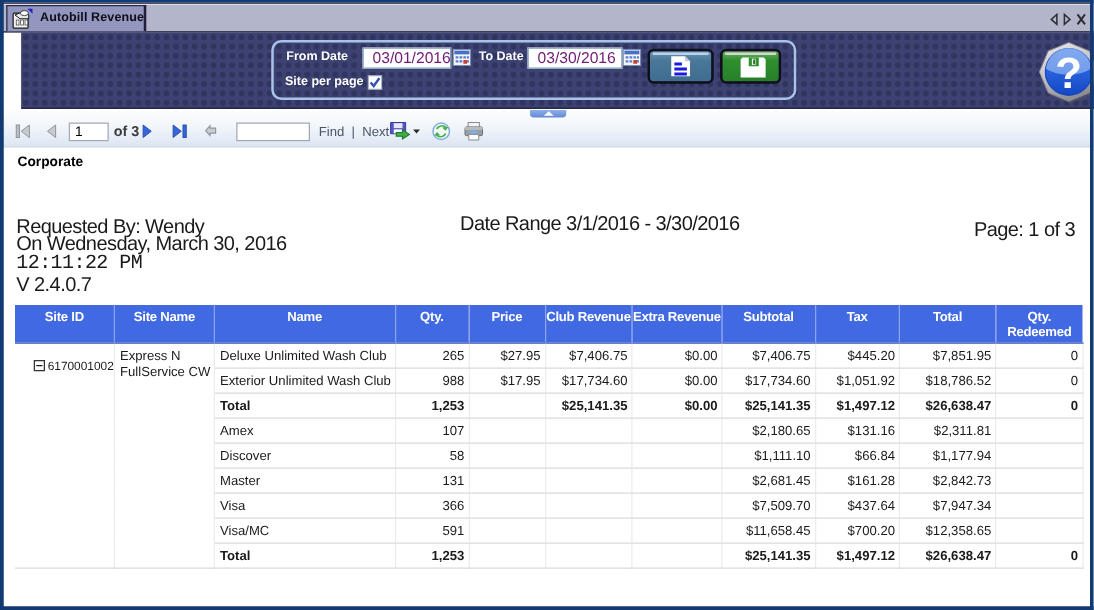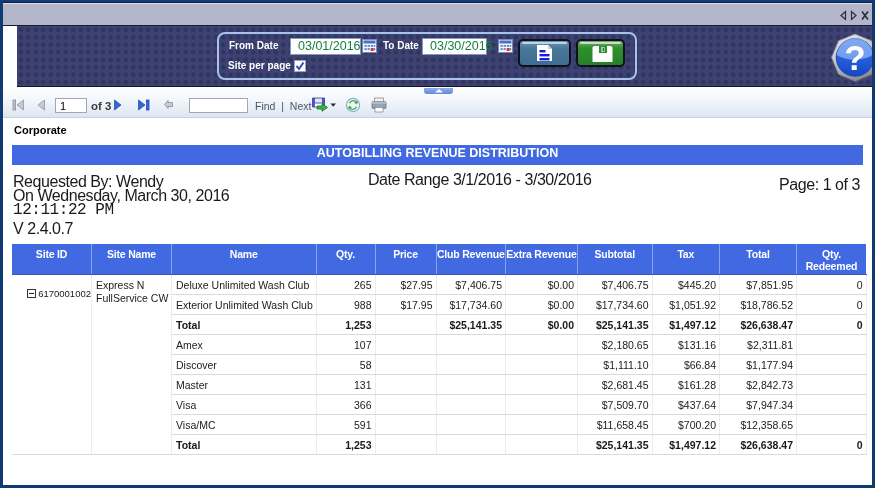--- a/index.html
+++ b/index.html
@@ -17,21 +17,21 @@
 .tab .icon { position:absolute; left:3px; top:1px; }
 .tabarrows { position:absolute; left:840px; top:7px; }
 
 .panel { position:absolute; left:0; top:26px; width:875px; height:61px;
   background-color:#3d4273;
   border-bottom:1px solid #13132b;margin-left:17px; }
 .panel > svg.bgdots { position:absolute; left:0; top:0; }
 .groupbox { position:absolute; left:200px; top:6px; width:420px; height:48px;
   border:2px solid #a9c3e8; border-radius:8px; }
 .plabel { position:absolute; color:#fff; font-weight:bold; font-size:10px; }
-.dbox { position:absolute; background:#fff; border:1px solid #7f9db9; font-size:12.5px; color:#15803d; line-height:15px; padding-left:7px; }
+.dbox { position:absolute; background:#fff; border:1px solid #7f9db9; font-size:12.5px; color:#701a75; line-height:15px; padding-left:7px; }
 .calbtn { position:absolute; width:15px; height:14px; }
 .cbx { position:absolute; width:12px; height:12px; }
 .btn { position:absolute; width:53px; height:28px; border-radius:5px; border:2px solid #10101c; }
 .btn.blue { background:linear-gradient(#6e94b4, #4a7899 30%, #3f6d90); }
 .btn.green { background:linear-gradient(#6fae62, #2e8f2e 30%, #277f29); }
 .btn .topline { position:absolute; left:2px; right:2px; top:1px; height:2px; border-radius:2px; }
 .btn.blue .topline { background:#b8d4e8; }
 .btn.green .topline { background:#cfd8cf; }
 
 .toolbar { position:absolute; left:0; top:88px; width:875px; height:30px;
@@ -68,20 +68,34 @@
 </style>
 </head>
 <body>
 <div class="win">
   <div class="bord" style="left:0; top:0; width:875px; height:2px; background:#0d3d7e;"></div>
   <div class="bord" style="left:0; top:2px; width:875px; height:1px; background:#1a1a2e;"></div>
   <div class="bord" style="left:0; top:0; width:3px; height:488px;"></div>
   <div class="bord" style="left:872px; top:0; width:3px; height:488px;"></div>
   <div class="bord" style="left:0; top:485px; width:875px; height:3px;"></div>
   <div class="tabstrip">
+    <div class="tab">
+      <span class="icon">
+          <svg width="19" height="18" viewBox="0 0 19 18">
+        <polygon points="13,1 17,1 17,5" fill="#1f1fcc"></polygon>
+        <rect x="1.5" y="4.5" width="12" height="12" rx="1" fill="#f2f2f2" stroke="#1a1a1a"></rect>
+        <polygon points="3,6 10,3 14,6 14,9 7,9" fill="#e8e8e8" stroke="#1a1a1a" stroke-width="0.8"></polygon>
+        <ellipse cx="10.5" cy="4.5" rx="3.2" ry="2" fill="#fff" stroke="#333" stroke-width="0.7"></ellipse>
+        <rect x="4" y="10" width="2.2" height="4" fill="#fff" stroke="#444" stroke-width="0.6"></rect>
+        <rect x="7.5" y="10" width="2.2" height="4" fill="#fff" stroke="#444" stroke-width="0.6"></rect>
+        <rect x="11" y="10" width="2.2" height="4" fill="#fff" stroke="#444" stroke-width="0.6"></rect>
+      </svg>
+        </span>
+      <span class="txt">Autobill Revenue</span>
+    </div>
     <div class="tabarrows">
         <svg width="30" height="12" viewBox="0 0 30 12">
       <polygon points="5.5,1.5 5.5,9.5 1,5.5" fill="none" stroke="#2c2c34" stroke-width="1.2"></polygon>
       <polygon points="11.5,1.5 11.5,9.5 16,5.5" fill="none" stroke="#2c2c34" stroke-width="1.2"></polygon>
       <path d="M22 1.5 L28 9.5 M28 1.5 L22 9.5" stroke="#2c2c34" stroke-width="1.6"></path>
     </svg>
       </div>
   </div>
   <div class="panel">
     <svg class="bgdots" width="875" height="60" viewBox="0 0 875 60">
@@ -106,21 +120,21 @@
             <rect x="8.7" y="6" width="2.2" height="1.8"></rect>
             <rect x="11.6" y="6" width="1.6" height="1.8"></rect>
       <rect x="2.5" y="9.2" width="2.2" height="1.8"></rect>
             <rect x="5.6" y="9.2" width="2.2" height="1.8"></rect>
             <rect x="11.6" y="9.2" width="1.6" height="1.8"></rect>
           </g>
       <rect x="8.7" y="9" width="3" height="3" fill="#d04028"></rect>
     </svg>
       </span>
     <span class="plabel" style="left:366px; top:14px;">To Date</span>
-    <div class="dbox" style="left:405px; top:12px; width:65px; height:17px;">03/30/2016</div>
+    <div class="dbox" style="left:405px; top:12px; width:76px; height:17px;">03/30/2016</div>
     <span class="calbtn" style="left:481px; top:13px;">
         <svg width="15" height="14" viewBox="0 0 15 14">
       <rect x="0.5" y="0.5" width="14" height="13" fill="#f2f5fa" stroke="#7a8db0"></rect>
       <rect x="1.5" y="1.5" width="12" height="3" fill="#4a6fc4"></rect>
       <g fill="#5a7fd0">
             <rect x="2.5" y="6" width="2.2" height="1.8"></rect>
             <rect x="5.6" y="6" width="2.2" height="1.8"></rect>
             <rect x="8.7" y="6" width="2.2" height="1.8"></rect>
             <rect x="11.6" y="6" width="1.6" height="1.8"></rect>
       <rect x="2.5" y="9.2" width="2.2" height="1.8"></rect>
@@ -237,21 +251,20 @@
       <rect x="3.5" y="8" width="9" height="4" fill="#f4f4f4" stroke="#8a8a8a" stroke-width="0.8"></rect>
       <rect x="1" y="11.5" width="14" height="7" rx="1.2" fill="#9a9fa6" stroke="#6a6f76" stroke-width="0.8"></rect>
       <rect x="1" y="11.5" width="14" height="2.4" fill="#b8bcc2"></rect>
       <rect x="5.5" y="14.5" width="5" height="3.4" fill="#7ab2e8"></rect>
       <path d="M4 17.5 h8 v4.5 h-8 z" fill="#fff" stroke="#8a8a8a" stroke-width="0.8"></path>
     </svg>
       </div>
   </div>
   <div class="content">
     <div class="corp" style="top:5px;">Corporate</div>
-    <div class="banner">AUTOBILLING REVENUE DISTRIBUTION</div>
     <div class="info" style="left:13px; top:54px;">Requested By: Wendy</div>
     <div class="info" style="left:13px; top:68px;">On Wednesday, March 30, 2016</div>
     <div class="info" style="left:13px; top:82px;font-family:Liberation Mono, monospace;">12:11:22 PM</div>
     <div class="info" style="left:13px; top:101px;">V 2.4.0.7</div>
     <div class="info" style="left:368px; top:52px;">Date Range 3/1/2016 - 3/30/2016</div>
     <div class="info" style="left:760px; top:57px; width:100px; text-align:right;">Page: 1 of 3</div>
     <table class="rpt">
       <colgroup>
         <col style="width:79.5px">
           <col style="width:80px">

